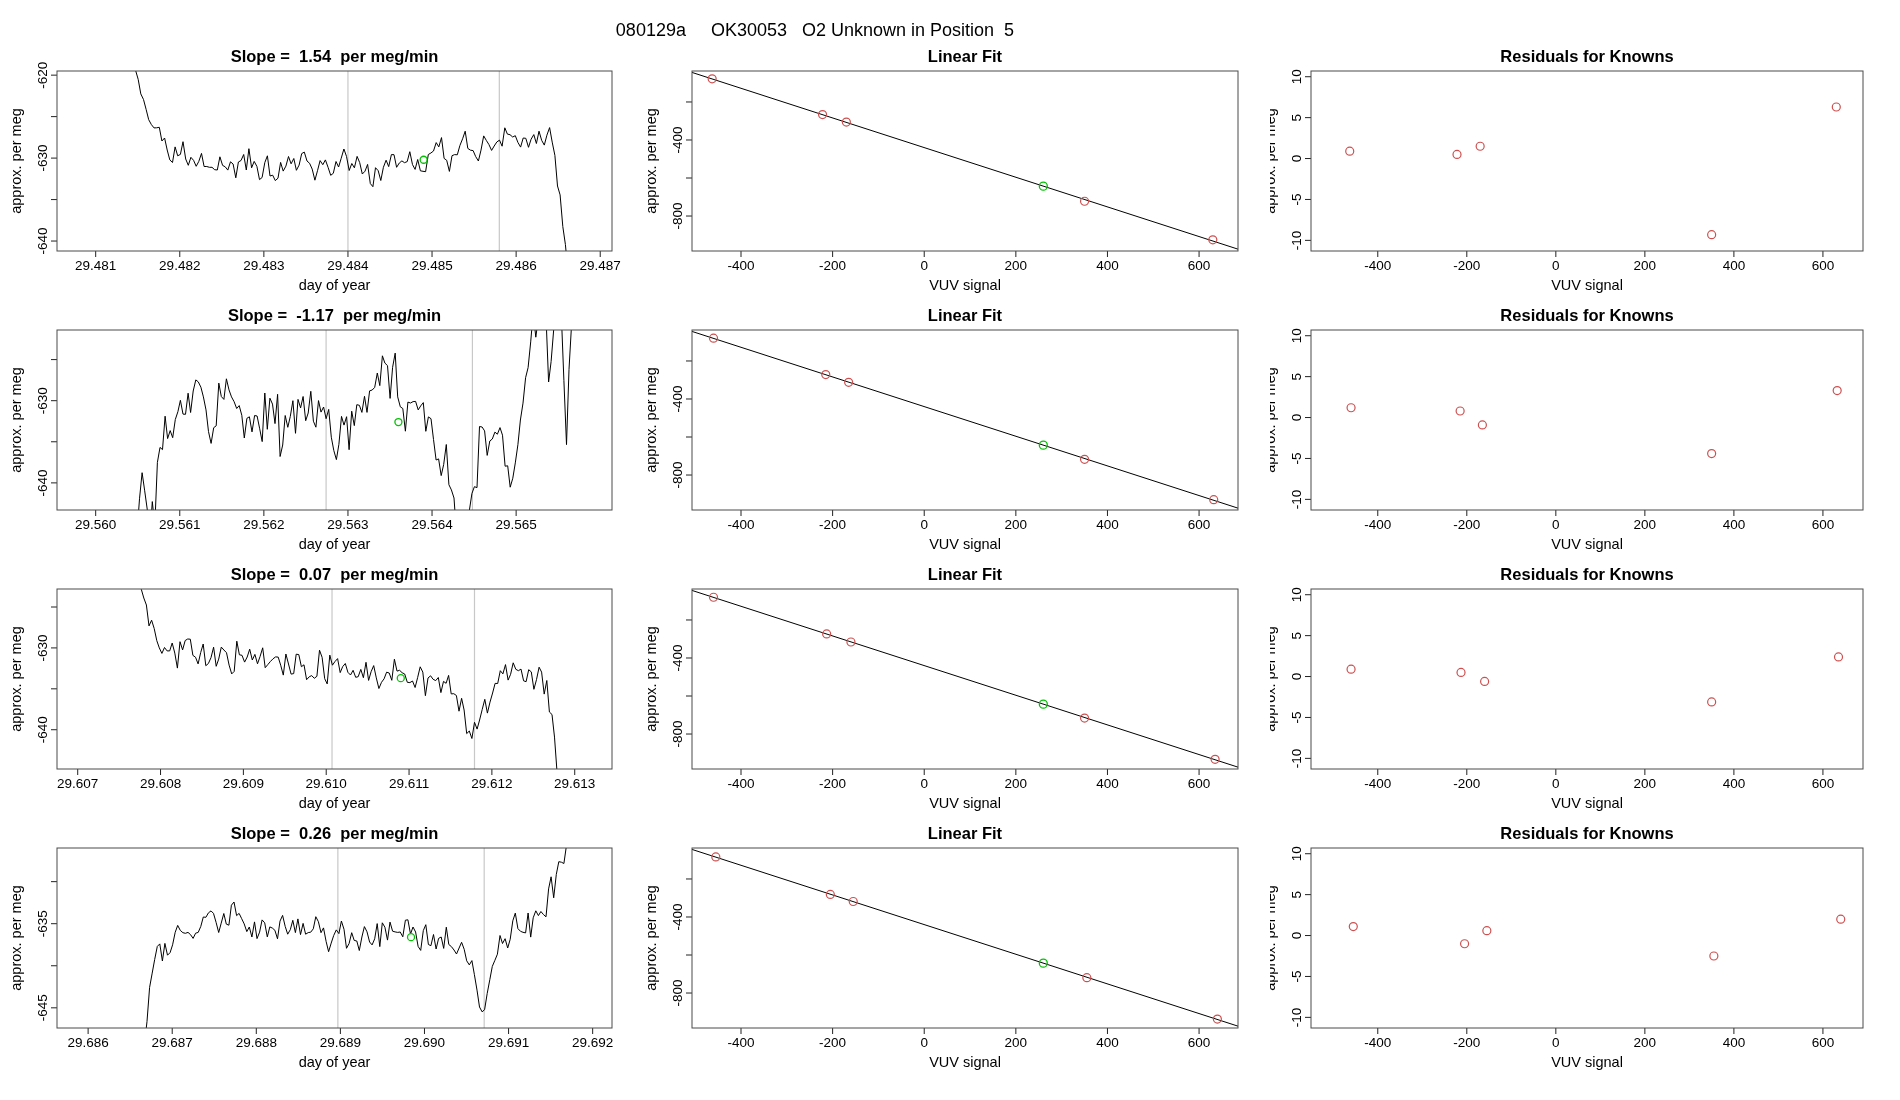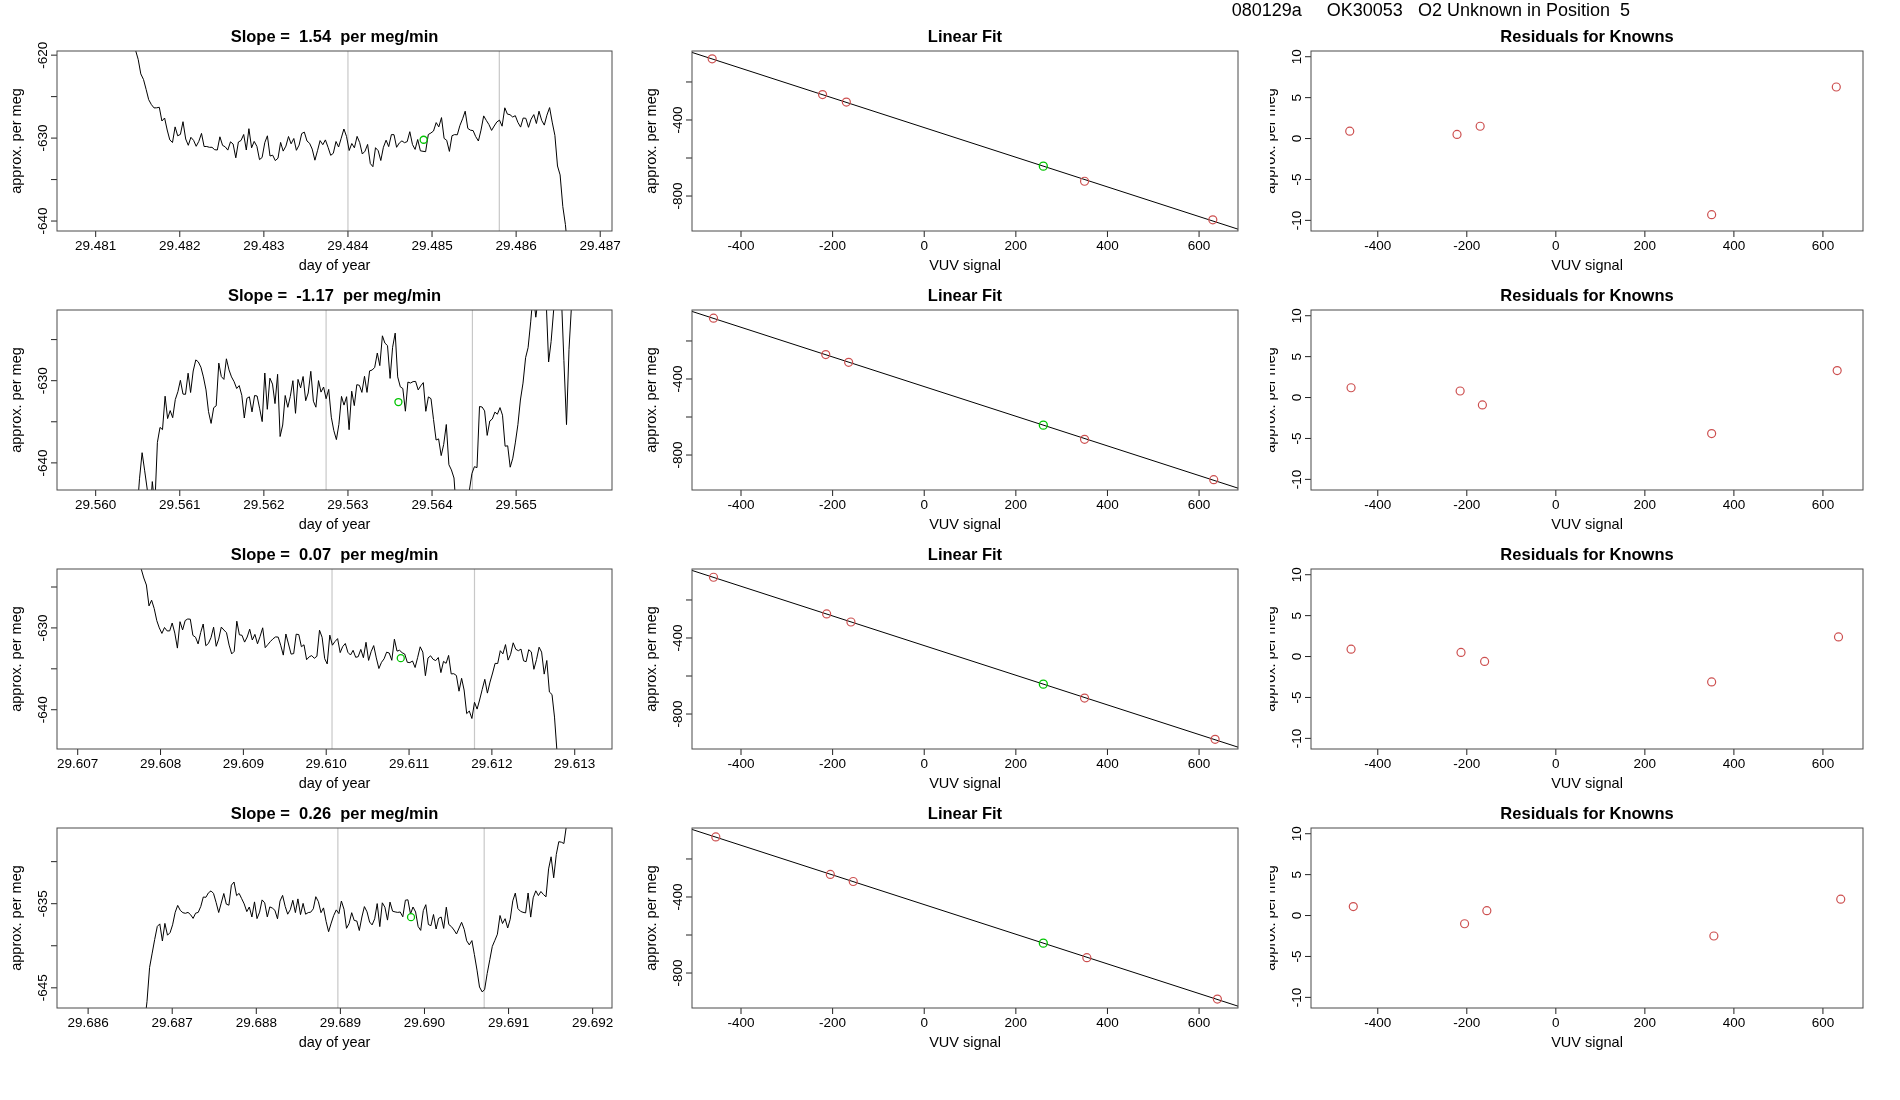--- a/index.html
+++ b/index.html
@@ -1,17 +1,17 @@
 <!DOCTYPE html>
 <html><head>
 <meta charset="utf-8">
 <style>
   html,body{margin:0;padding:0;background:#ffffff;width:1900px;height:1100px;overflow:hidden;}
   body{font-family:"Liberation Sans",sans-serif;color:#000;}
-  .main-title{width:1630px;text-align:right;font-size:18px;padding-top:0;height:20px;white-space:pre;}
+  .main-title{width:1630px;text-align:center;font-size:18px;padding-top:20px;height:20px;white-space:pre;}
   .grid{display:block;}
   .prow{display:flex;flex-direction:row;height:259px;}
   svg{display:block;}
   svg text{white-space:pre;font-family:"Liberation Sans",sans-serif;fill:#000;}
 </style>
 </head>
 <body>
 
 <div class="main-title">080129a     OK30053   O2 Unknown in Position  5</div>
 <div class="grid" id="grid">

